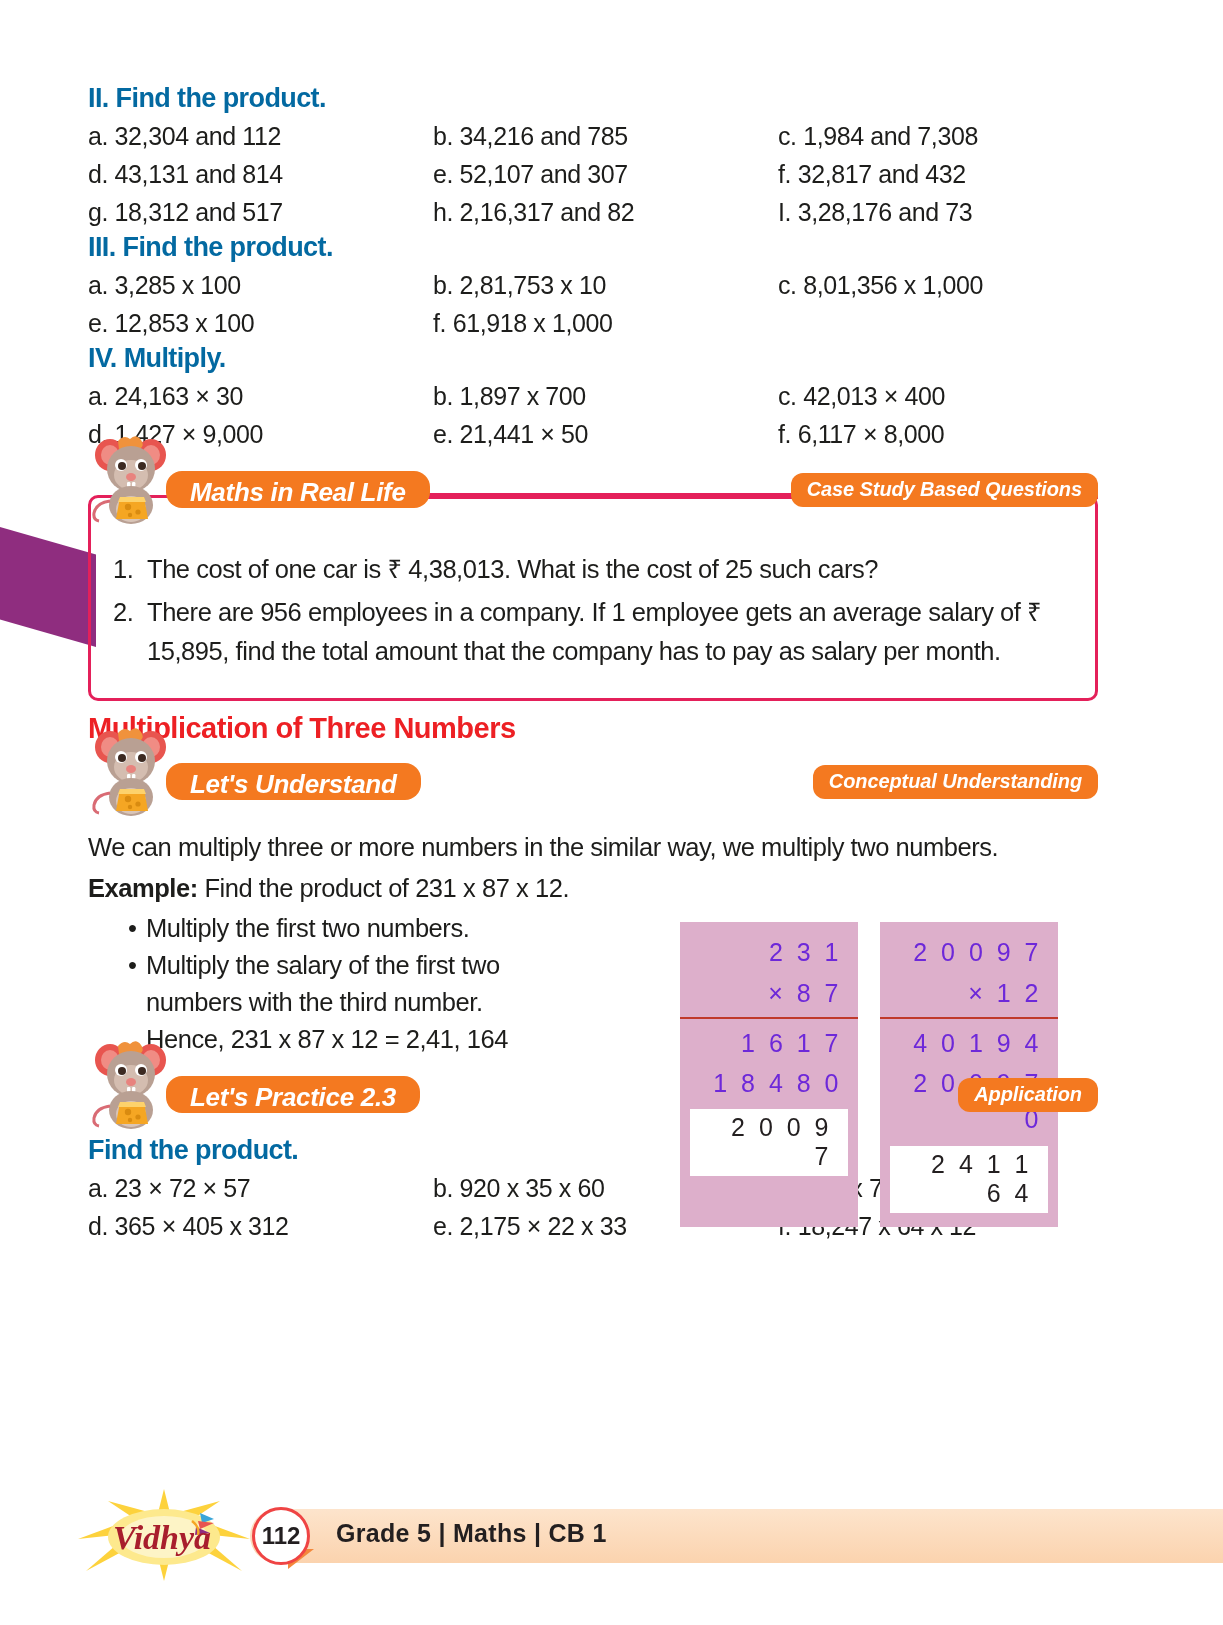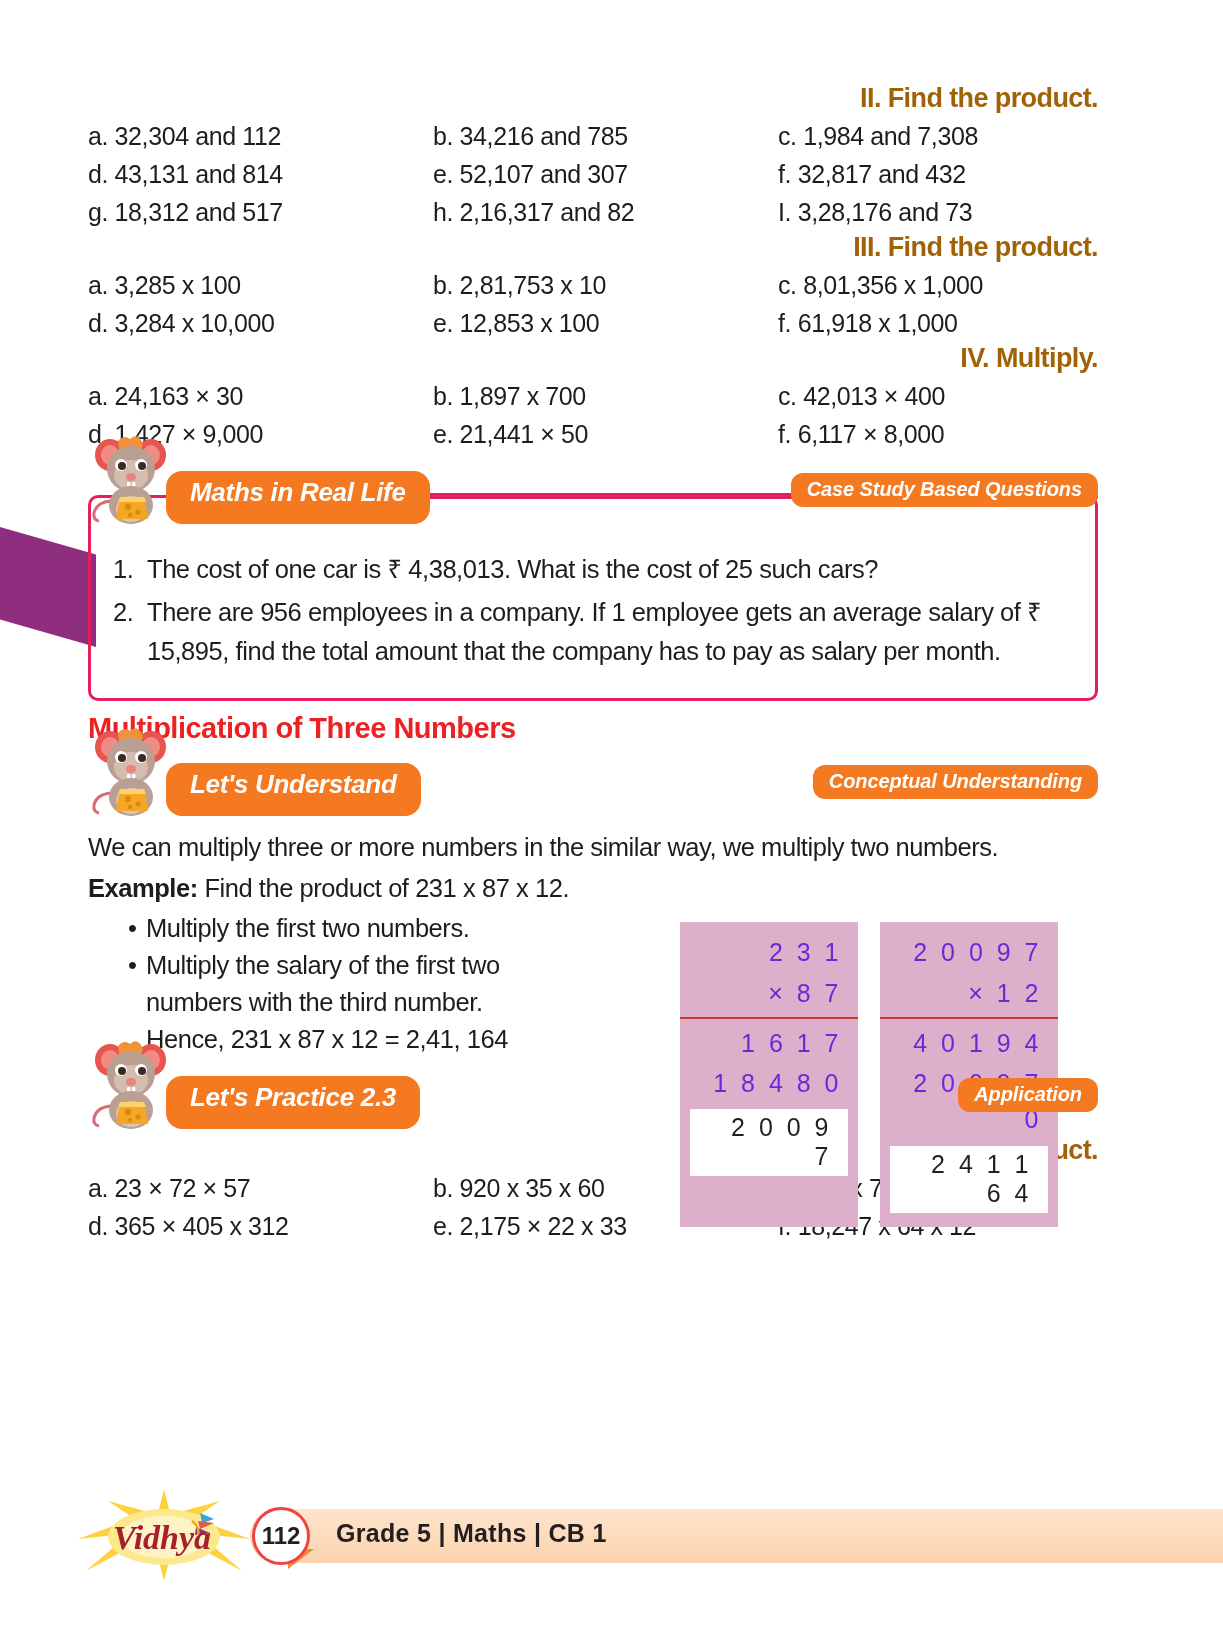--- a/index.html
+++ b/index.html
@@ -35,27 +35,26 @@
   
   .content {
     position: absolute;
     left: 88px;
     top: 82px;
     width: 1010px;
   }
 
   
   .h-pink {
-    color: #a16207;
+    color: #0369a1;
     font-size: 27px;
     font-weight: bold;
     letter-spacing: -0.6px;
     margin-bottom: 3px;
     line-height: 1.22;
-    text-align: right;
   }
 
   .h-red {
     color: #ed2024;
     font-size: 29px;
     font-weight: bold;
     letter-spacing: -0.5px;
     line-height: 1.2;
   }
 
@@ -105,21 +104,21 @@
   .pill {
     position: absolute;
     left: 78px;
     top: 4px;
     background: #f47920;
     color: #ffffff;
     font-size: 26px;
     font-weight: bold;
     font-style: italic;
     letter-spacing: -0.3px;
-    padding: 6px 24px 16px 24px;
+    padding: 6px 24px 0 24px;
     border-radius: 16px;
     z-index: 3;
     white-space: nowrap;
   }
 
   .tagbadge {
     position: absolute;
     right: 0;
     top: 6px;
     background: #f47920;
@@ -307,21 +306,20 @@
       <div class="q-item">g. 18,312 and 517</div>
       <div class="q-item">h. 2,16,317 and 82</div>
       <div class="q-item">I. 3,28,176 and 73</div>
     </div>
 
     <div class="h-pink">III. Find the product.</div>
     <div class="q-grid">
       <div class="q-item">a. 3,285 x 100</div>
       <div class="q-item">b. 2,81,753 x 10</div>
       <div class="q-item">c. 8,01,356 x 1,000</div>
-      <div class="q-item">d. 3,284 x 10,000</div>
       <div class="q-item">e. 12,853 x 100</div>
       <div class="q-item">f. 61,918 x 1,000</div>
     </div>
 
     <div class="h-pink">IV. Multiply.</div>
     <div class="q-grid">
       <div class="q-item">a. 24,163 × 30</div>
       <div class="q-item">b. 1,897 x 700</div>
       <div class="q-item">c. 42,013 × 400</div>
       <div class="q-item">d. 1,427 × 9,000</div>

